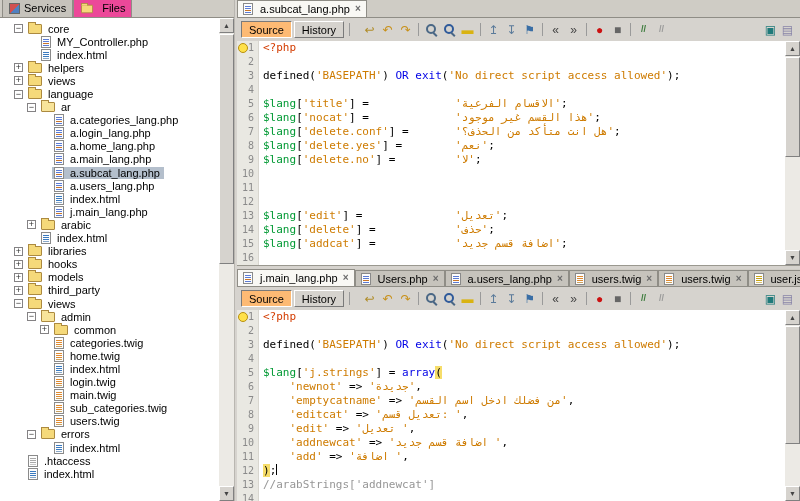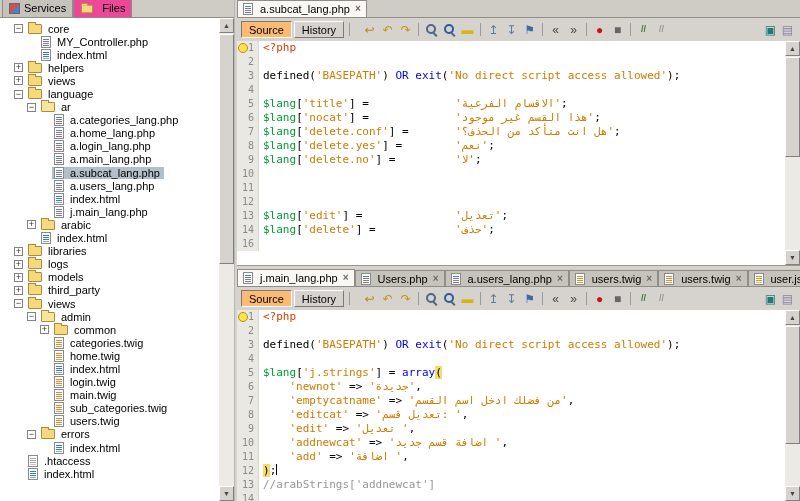--- a/index.html
+++ b/index.html
@@ -164,29 +164,29 @@
         <span class="selwrap">
           <span class="fico php"></span>
           <span class="tlabel">a.categories_lang.php</span>
         </span>
       </div>
       <div class="trow">
         <span class="tind" style="width: 39px;"></span>
         <span class="texp"></span>
         <span class="selwrap">
           <span class="fico php"></span>
+          <span class="tlabel">a.login_lang.php</span>
+        </span>
+      </div>
+      <div class="trow">
+        <span class="tind" style="width: 39px;"></span>
+        <span class="texp"></span>
+        <span class="selwrap">
+          <span class="fico php"></span>
           <span class="tlabel">a.home_lang.php</span>
-        </span>
-      </div>
-      <div class="trow">
-        <span class="tind" style="width: 39px;"></span>
-        <span class="texp"></span>
-        <span class="selwrap">
-          <span class="fico php"></span>
-          <span class="tlabel">a.login_lang.php</span>
         </span>
       </div>
       <div class="trow">
         <span class="tind" style="width: 39px;"></span>
         <span class="texp"></span>
         <span class="selwrap">
           <span class="fico php"></span>
           <span class="tlabel">a.main_lang.php</span>
         </span>
       </div>
@@ -244,21 +244,21 @@
         <span class="selwrap">
           <span class="tico folder"></span>
           <span class="tlabel">libraries</span>
         </span>
       </div>
       <div class="trow">
         <span class="tind" style="width: 13px;"></span>
         <span class="texp box">+</span>
         <span class="selwrap">
           <span class="tico folder"></span>
-          <span class="tlabel">logs</span>
+          <span class="tlabel">hooks</span>
         </span>
       </div>
       <div class="trow">
         <span class="tind" style="width: 13px;"></span>
         <span class="texp box">+</span>
         <span class="selwrap">
           <span class="tico folder"></span>
           <span class="tlabel">models</span>
         </span>
       </div>
@@ -516,20 +516,24 @@
           </div>
           <div class="cline">
             <span class="lng">13</span>
             <span class="ltext"><span class="tk-var">$lang</span><span class="tk-pl">[</span><span class="tk-str">'edit'</span><span class="tk-pl">] =</span><span class="tk-pl">              </span><span class="tk-str">'تعديل'</span><span class="tk-pl">;</span></span>
           </div>
           <div class="cline">
             <span class="lng">14</span>
             <span class="ltext"><span class="tk-var">$lang</span><span class="tk-pl">[</span><span class="tk-str">'delete'</span><span class="tk-pl">] =</span><span class="tk-pl">            </span><span class="tk-str">'حذف'</span><span class="tk-pl">;</span></span>
           </div>
           <div class="cline">
+            <span class="lng">15</span>
+            <span class="ltext"><span class="tk-var">$lang</span><span class="tk-pl">[</span><span class="tk-str">'addcat'</span><span class="tk-pl">] =</span><span class="tk-pl">            </span><span class="tk-str">'اضافة قسم جديد'</span><span class="tk-pl">;</span></span>
+          </div>
+          <div class="cline">
             <span class="lng">16</span>
           </div>
         </div>
       <div class="sb v">
         <div class="sb-btn up">▲</div>
         <div class="sb-thumb" style="top:16px;height:100px"></div>
         <div class="sb-btn down">▼</div>
       </div>
     </div>
   </div>

